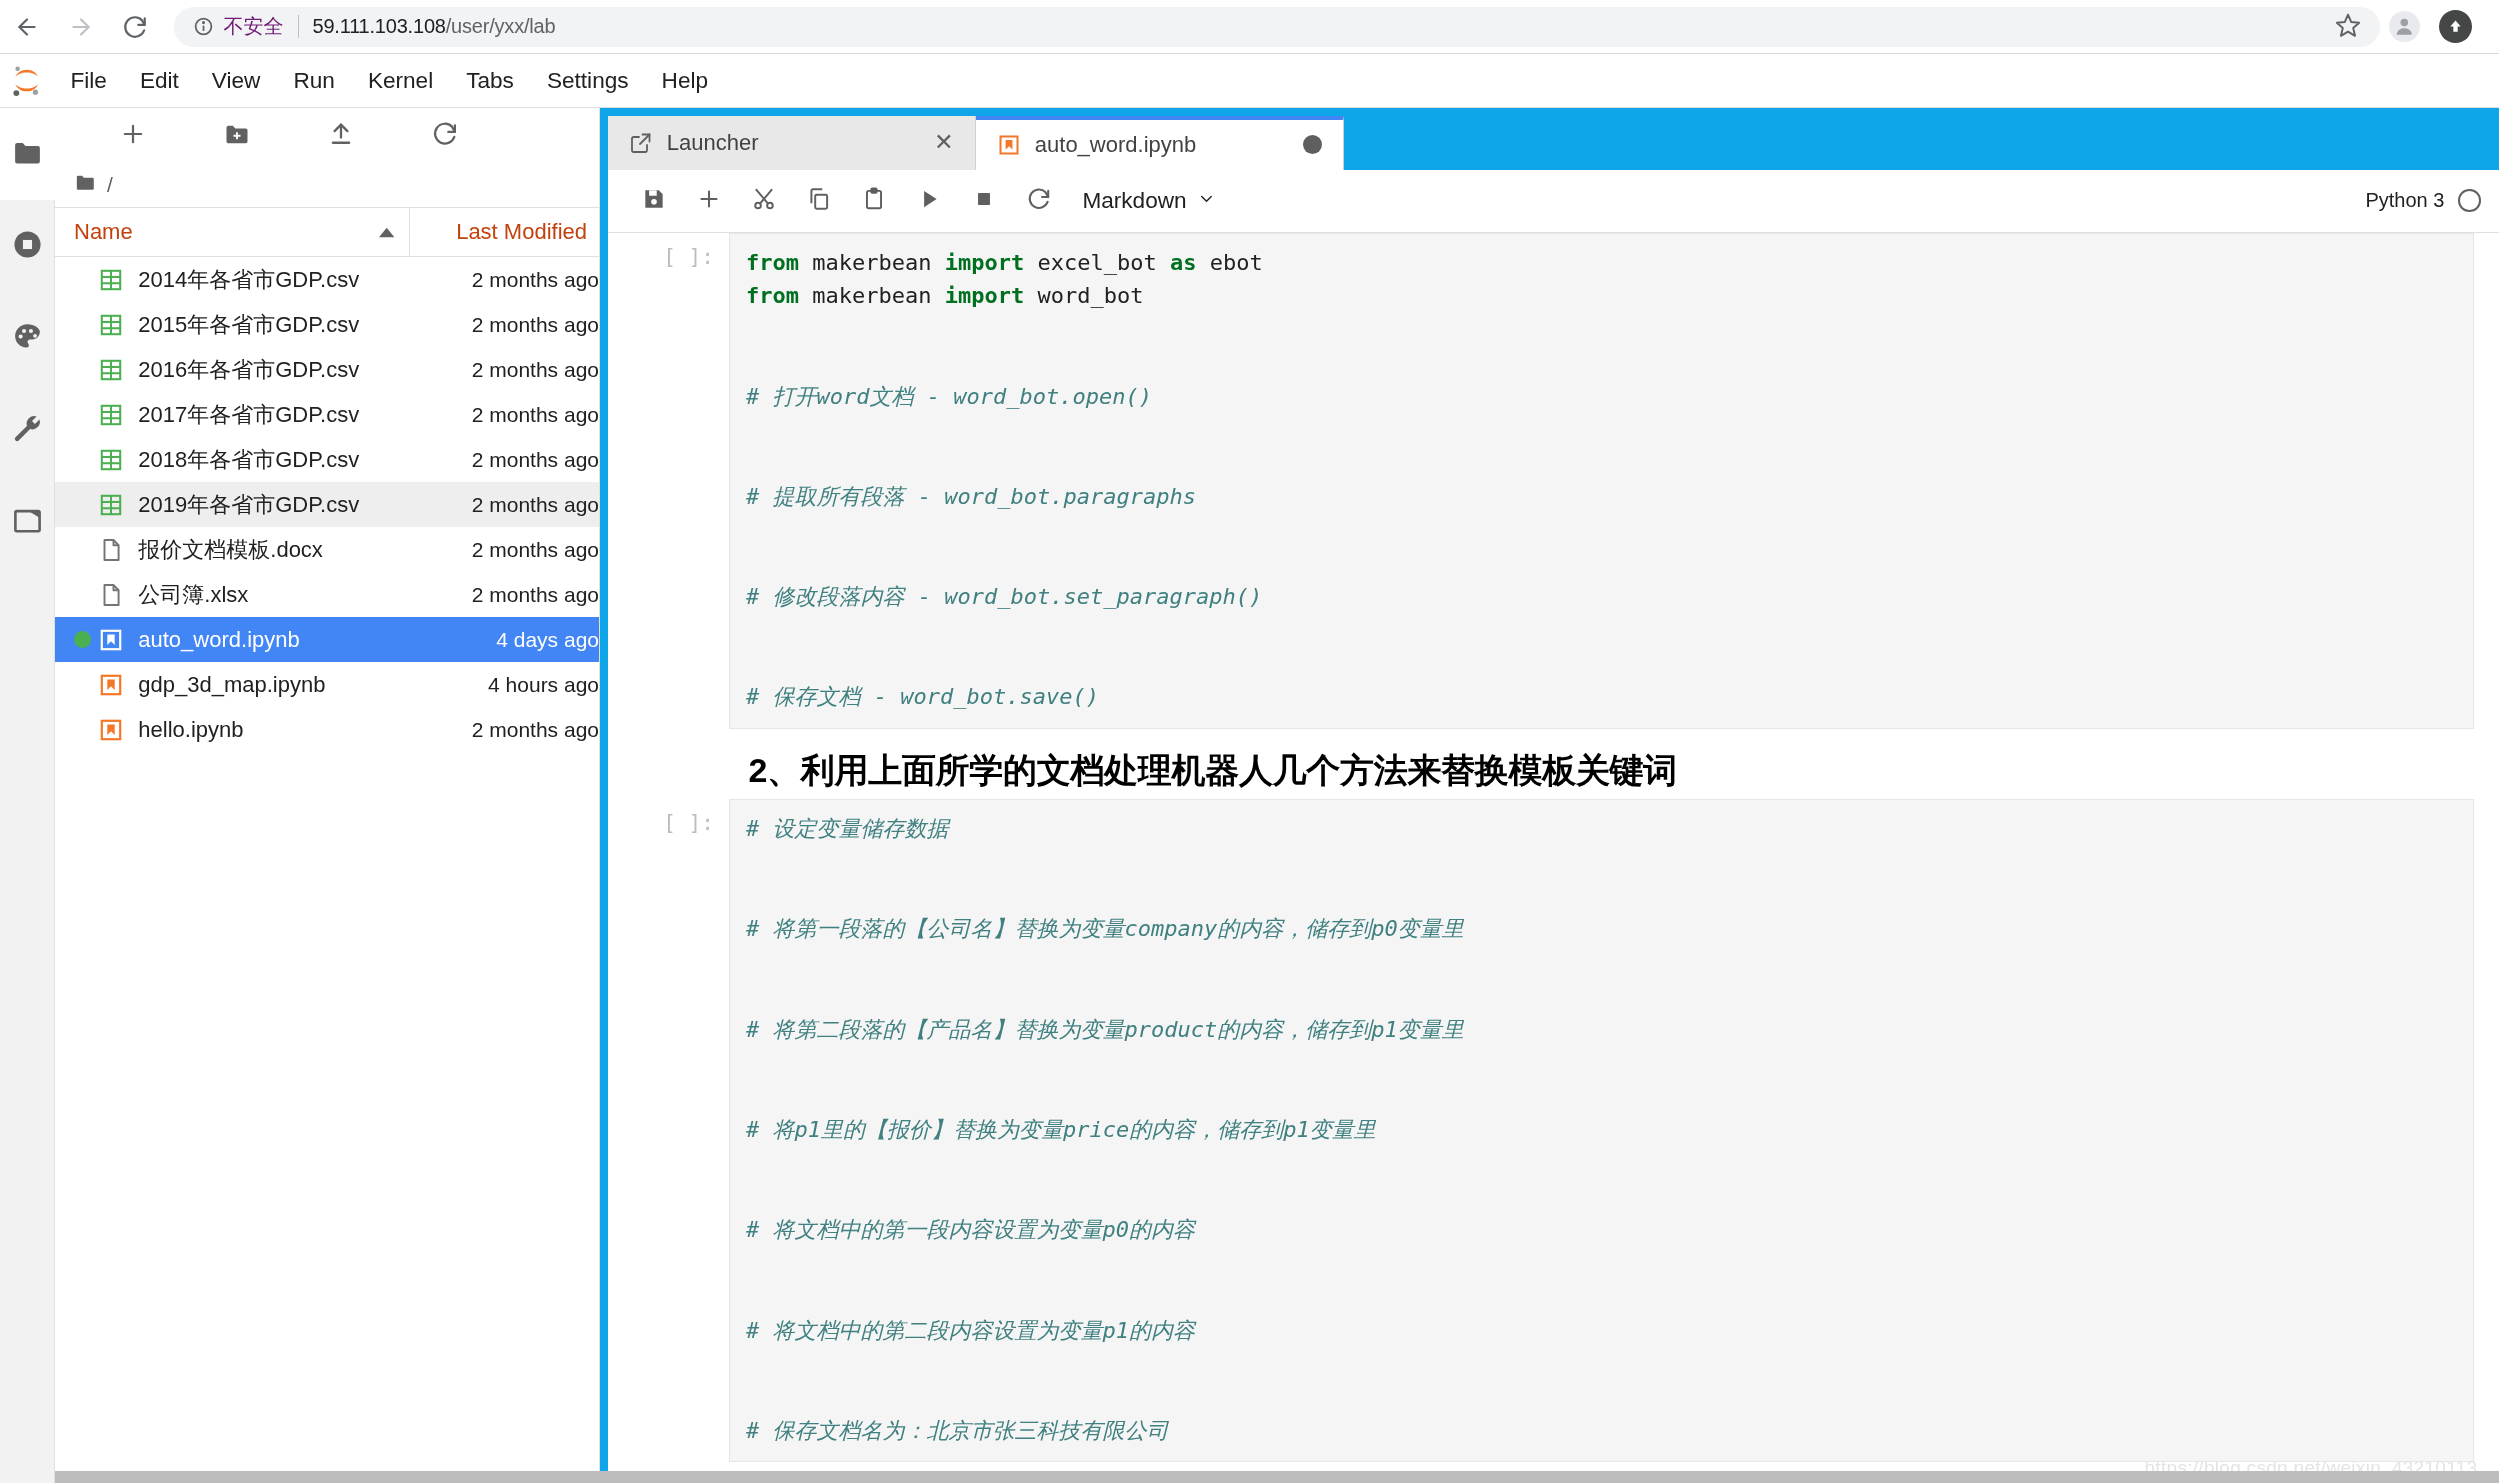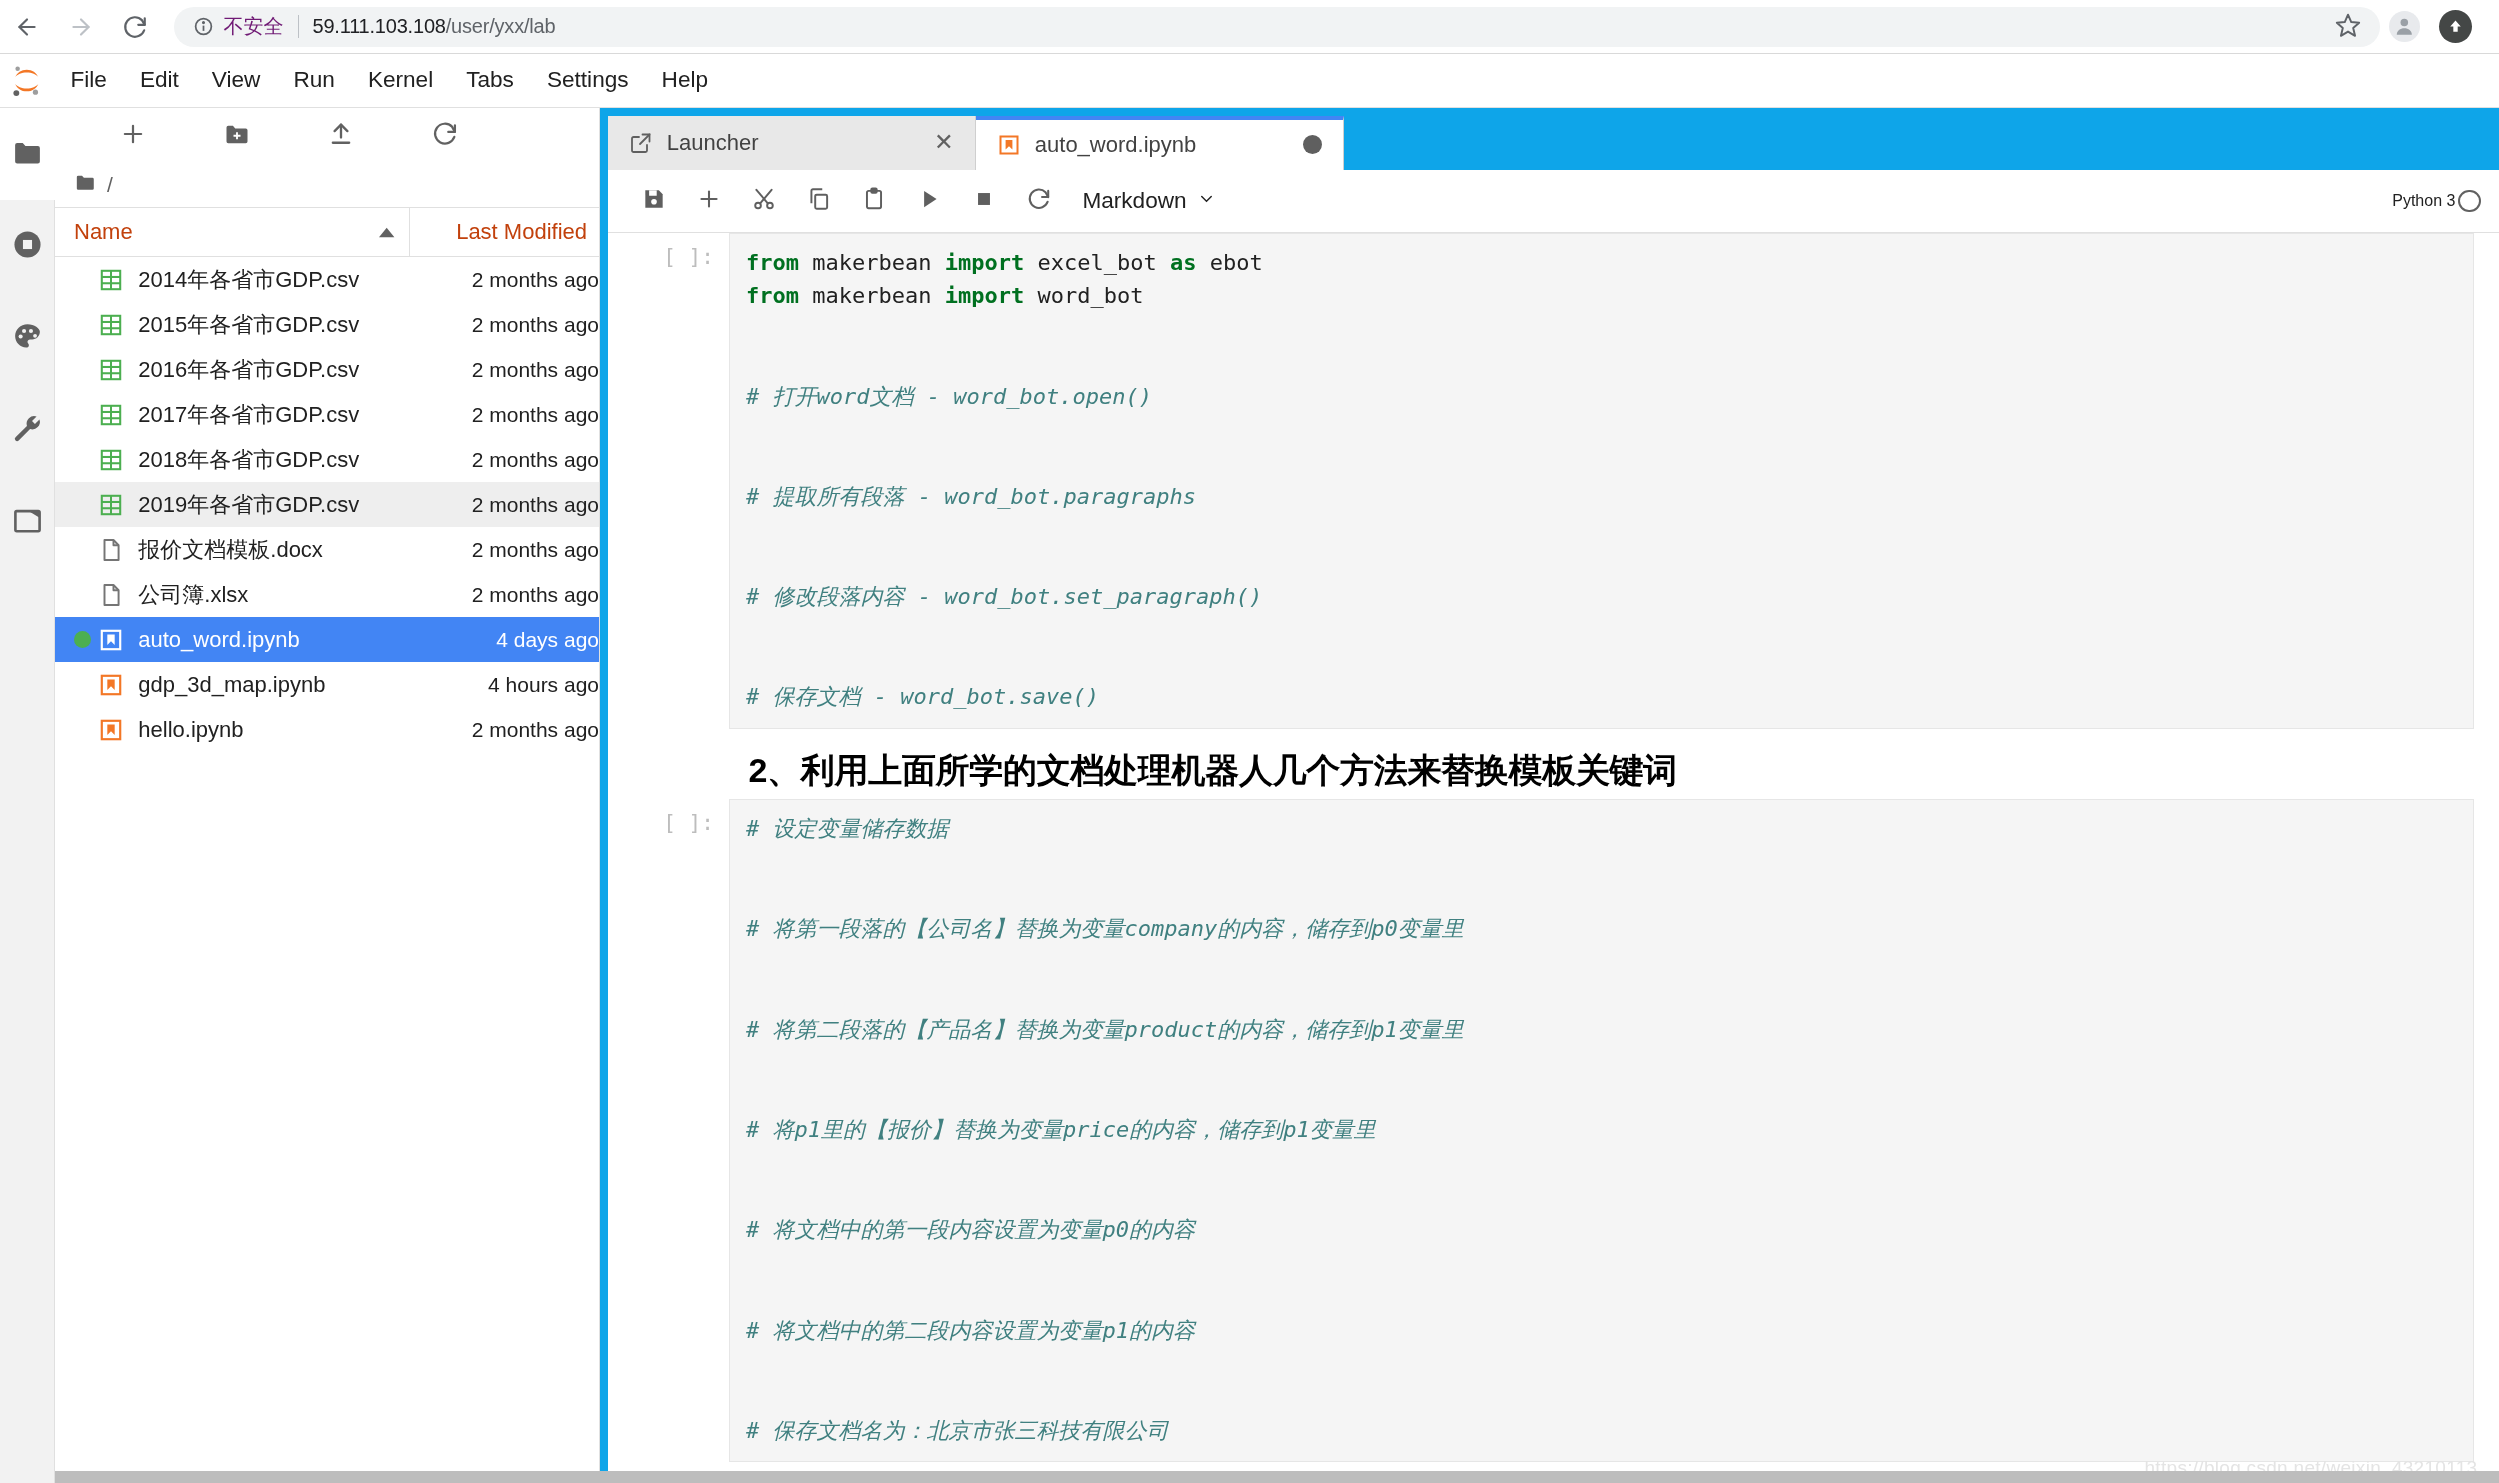--- a/index.html
+++ b/index.html
@@ -40,21 +40,21 @@
   .url { font-size:20px; color:#202124; white-space:nowrap; letter-spacing:-0.2px; }
   .url .dim { color:#5f6368; }
   .omni-star { margin-left:auto; color:#5f6368; }
   .browser-right { display:flex; align-items:center; padding:0 15.6px 0 8.7px; gap:19px; }
   .avatar-circ { width:31px; height:31px; border-radius:50%; background:#e8eaed; display:flex; align-items:center; justify-content:center; }
   .update-circ { width:33px; height:33px; border-radius:50%; background:#444746; display:flex; align-items:center; justify-content:center; }
 
   
   .menubar {
     position:absolute; left:0; top:54px; width:2500px; height:54px;
-    background:#fff; display:flex; align-items:flex-end;
+    background:#fff; display:flex; align-items:center;
     border-bottom:0.9px solid #e0e0e0;
   }
   .jp-logo { width:54px; height:54px; display:flex; align-items:center; justify-content:center; }
   .menu-item {
     font-size:22.6px; color:#212121; padding:0 16.5px; height:54px;
     display:flex; align-items:center; cursor:default;
   }
 
   
   .main {
@@ -125,22 +125,22 @@
   .notebook-panel { flex:1; background:#ffffff; display:flex; flex-direction:column; overflow:hidden; }
   .nb-toolbar {
     height:63px; display:flex; align-items:center; border-bottom:0.9px solid #e0e0e0;
     padding:0 19px; color:#5f5f5f;
   }
   .nb-tool { width:55px; height:63px; display:flex; align-items:center; justify-content:center; }
   .nb-celltype {
     margin-left:15.6px; font-size:22.6px; color:#212121; display:flex; align-items:center; gap:10.4px;
   }
   .nb-kernel {
-    margin-left:auto; display:flex; align-items:center; gap:3px;
-    font-size:16px; color:#212121;
+    margin-left:auto; display:flex; gap:14px;
+    font-size:20px; color:#212121;
   }
   .kernel-idle { width:22.6px; height:22.6px; border-radius:50%; border:2.6px solid #616161; }
 
   .nb-scroll { flex:1; overflow:hidden; position:relative; background:#fff; }
 
   .cell { display:flex; position:relative; }
   .cell-selbar { width:8.7px; flex:0 0 8.7px; margin-left:26px; }
   .cell-selbar.on { background:#4285f4; }
   .cell-prompt {
     width:87px; flex:0 0 87px; text-align:right; padding-right:15.6px;

